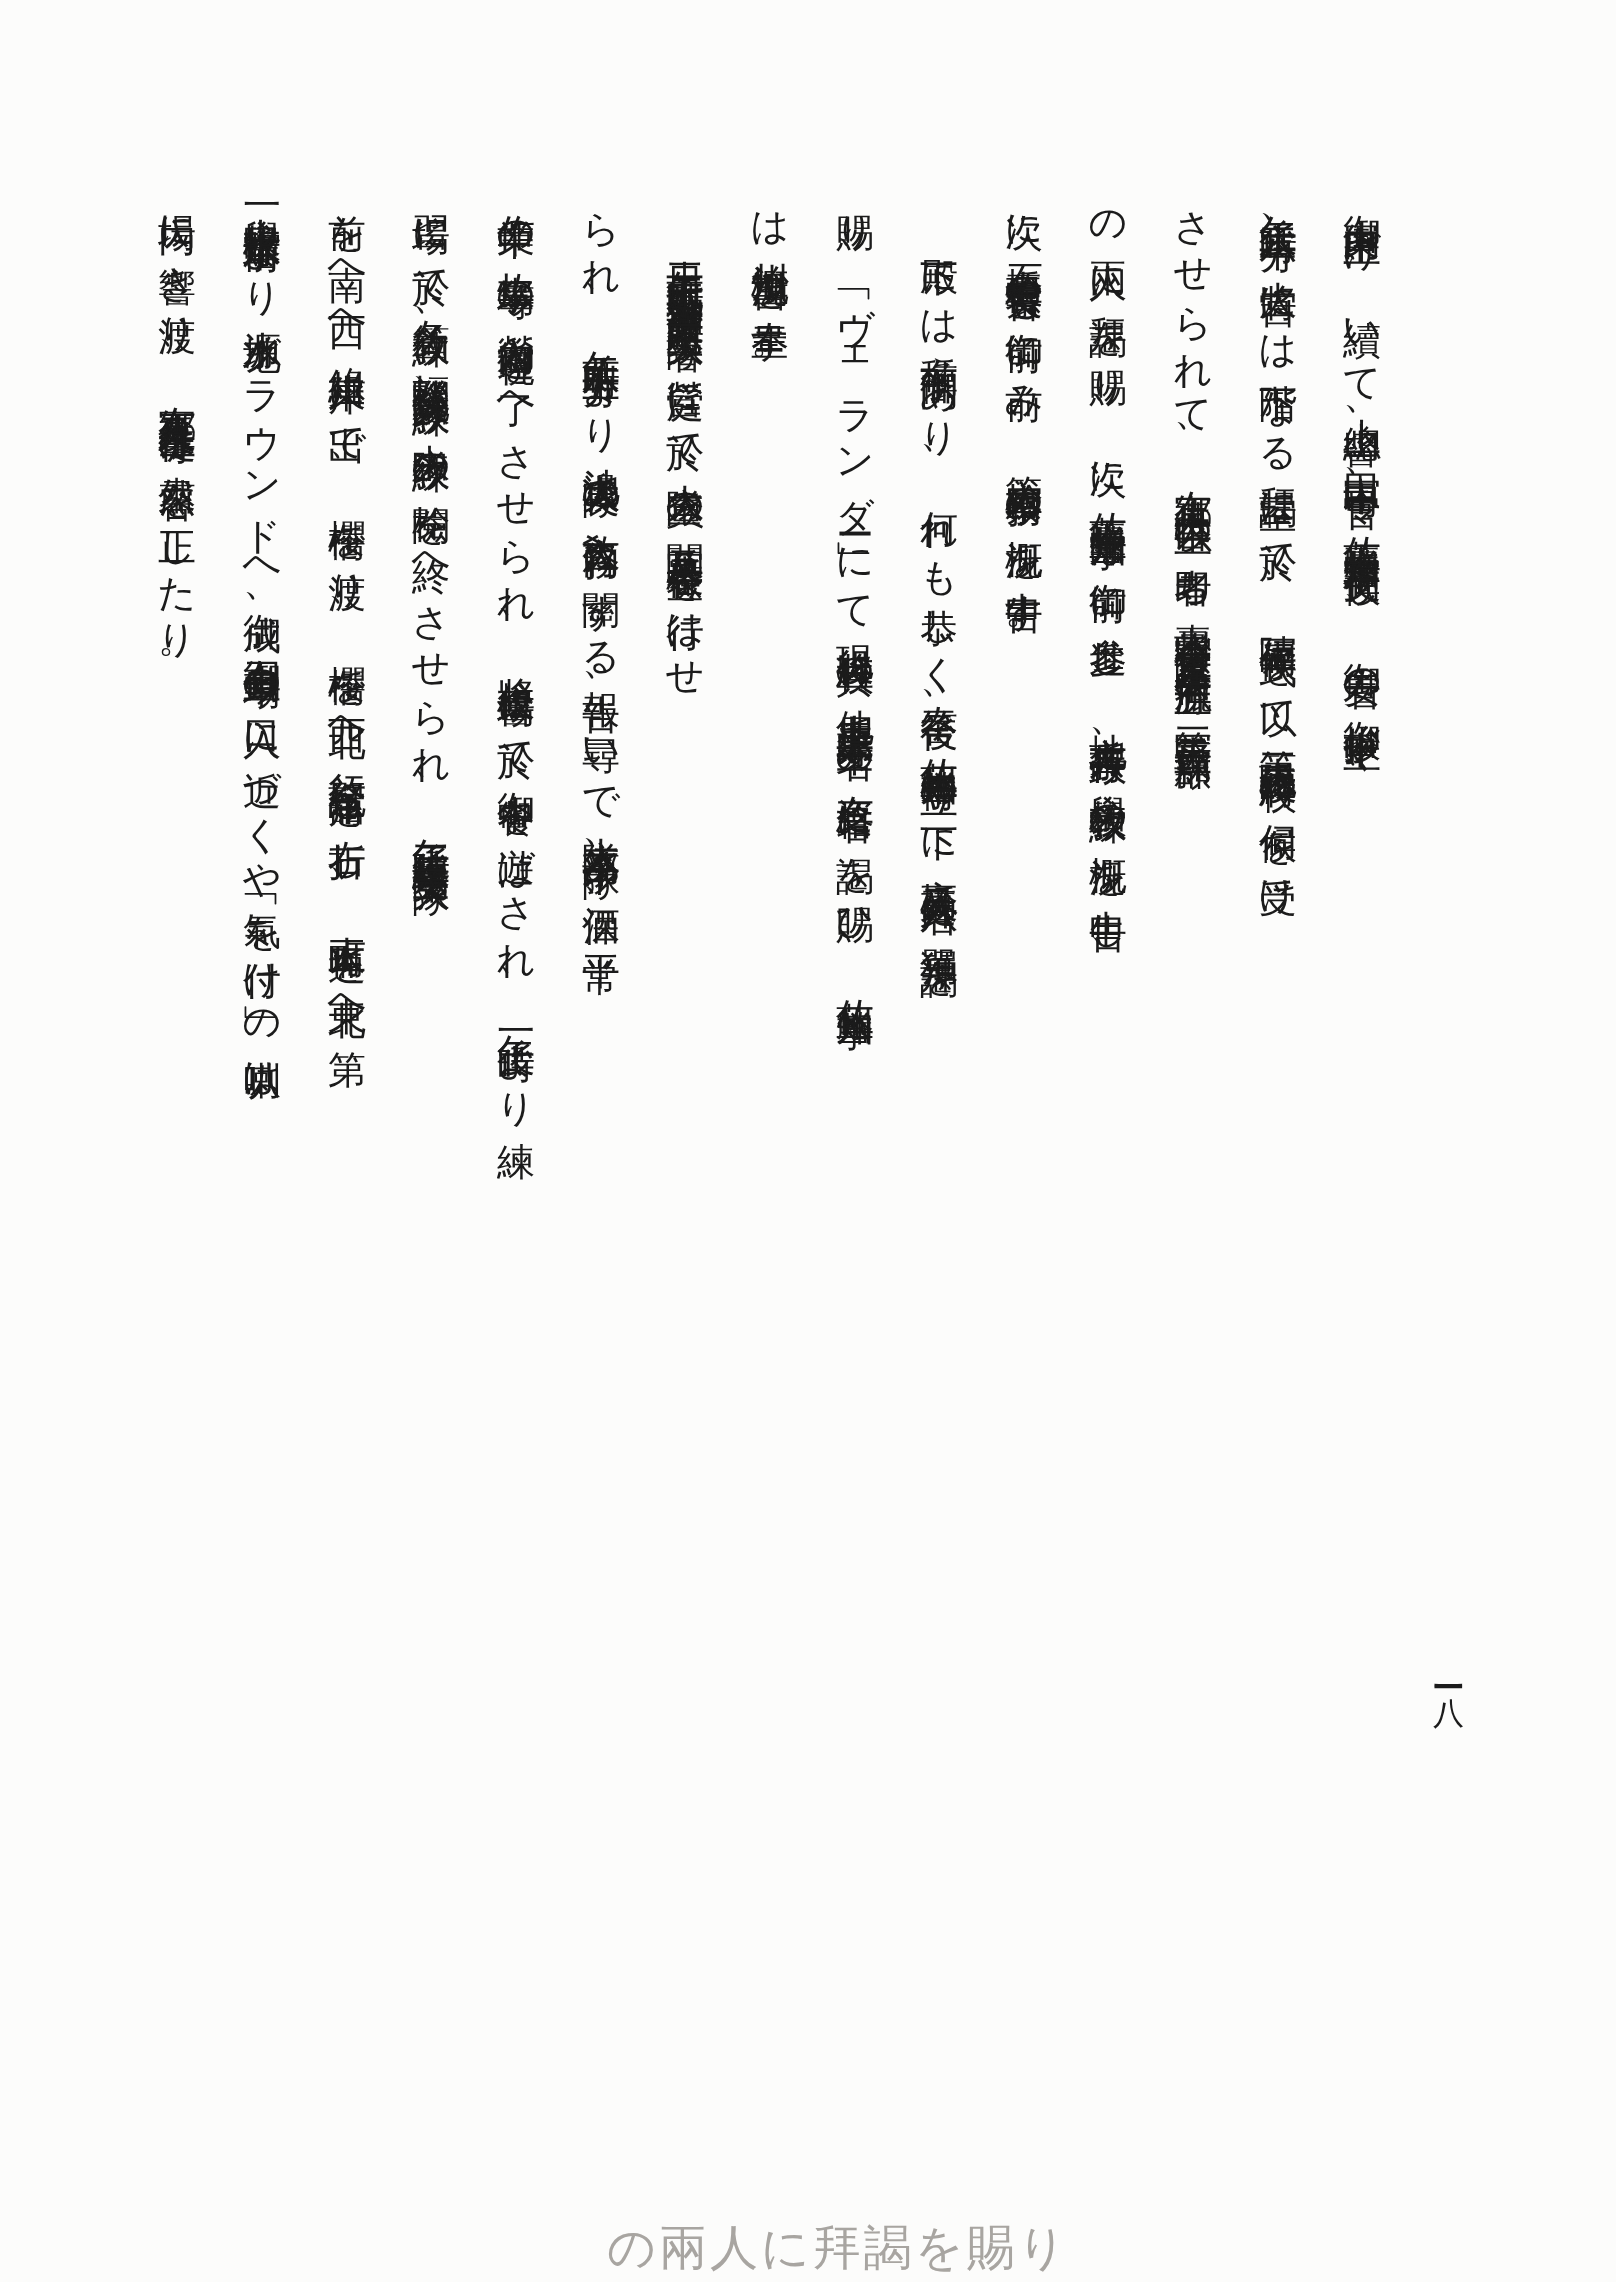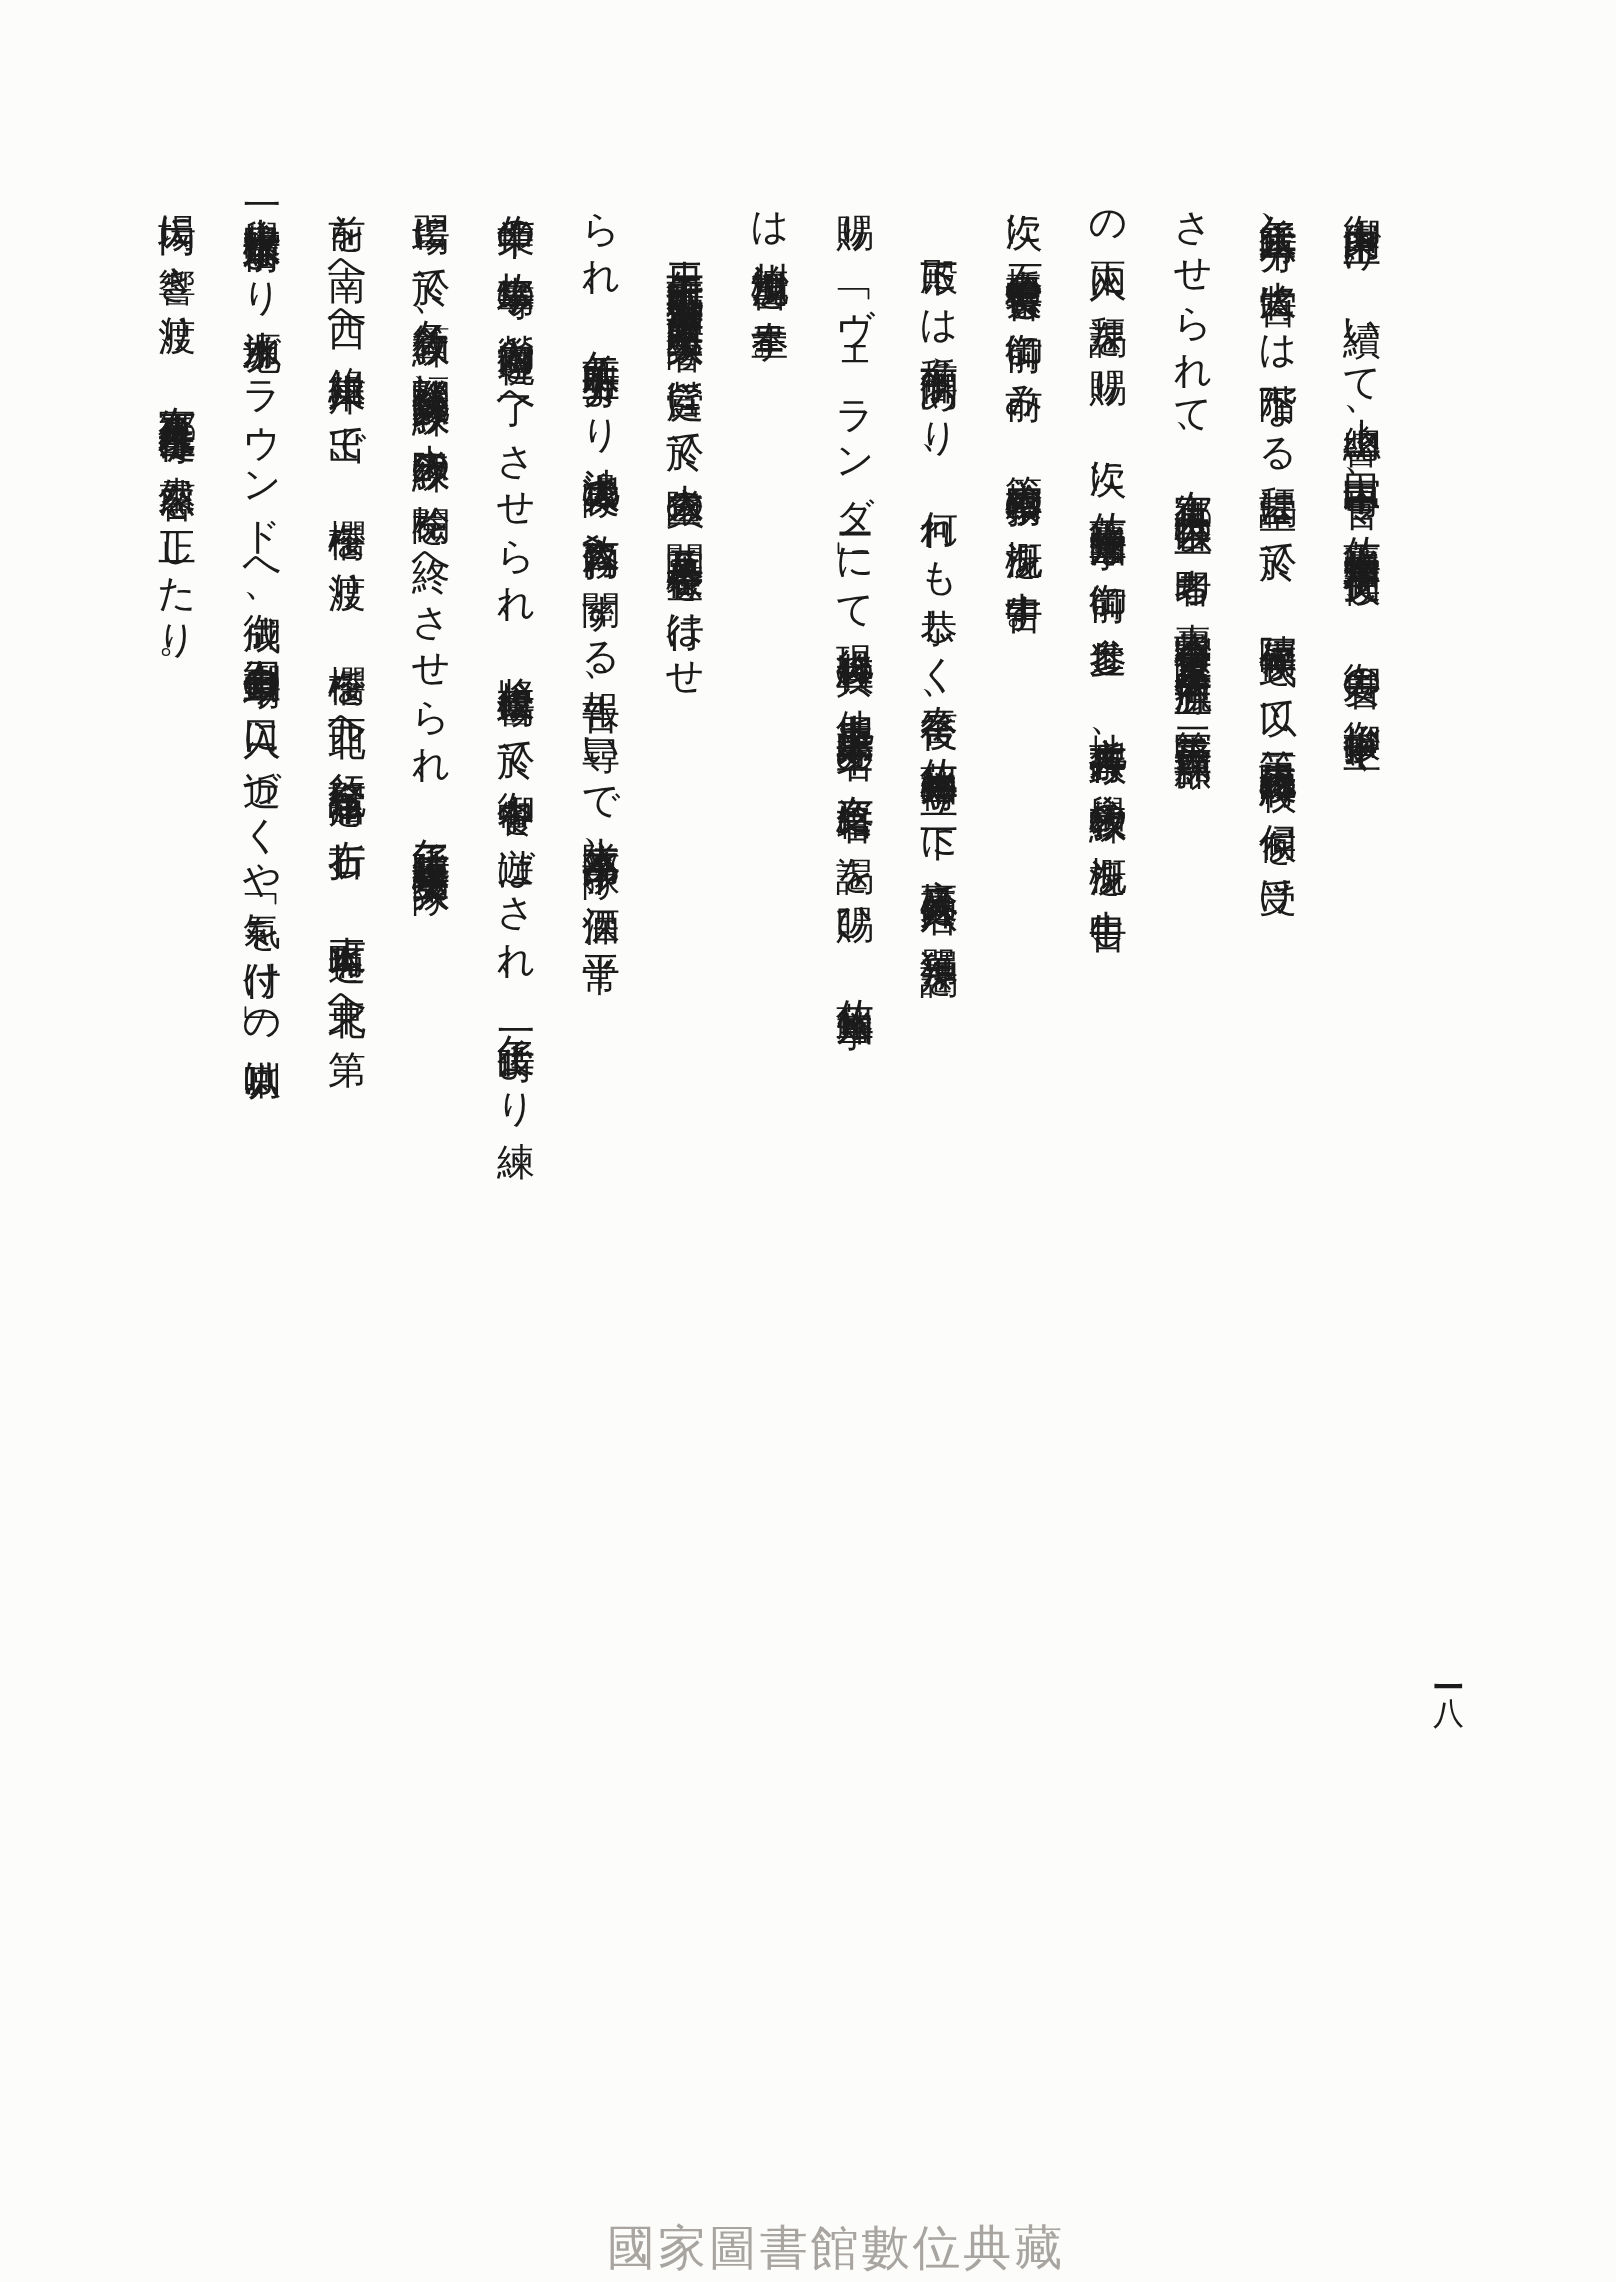--- a/index.html
+++ b/index.html
@@ -107,16 +107,16 @@
     <div class="v-col" style="left: 149px; top: 185px; letter-spacing: 2.9px;">場內に響き渡り、在鄕軍人及生徒等は肅然容を正したり。</div>
   </div>
 
   <div class="page-number">一一八</div>
 
   <div class="watermark">
     <div class="watermark-cjk">臺灣記憶</div>
     <div class="watermark-latin">Taiwan Memory</div>
   </div>
 
-  <div class="footer-label">國家圖書館數位典藏</div>
+  <div class="footer-label">の兩人に拜謁を賜り</div>
 
 </div>
 
 
 </body></html>

